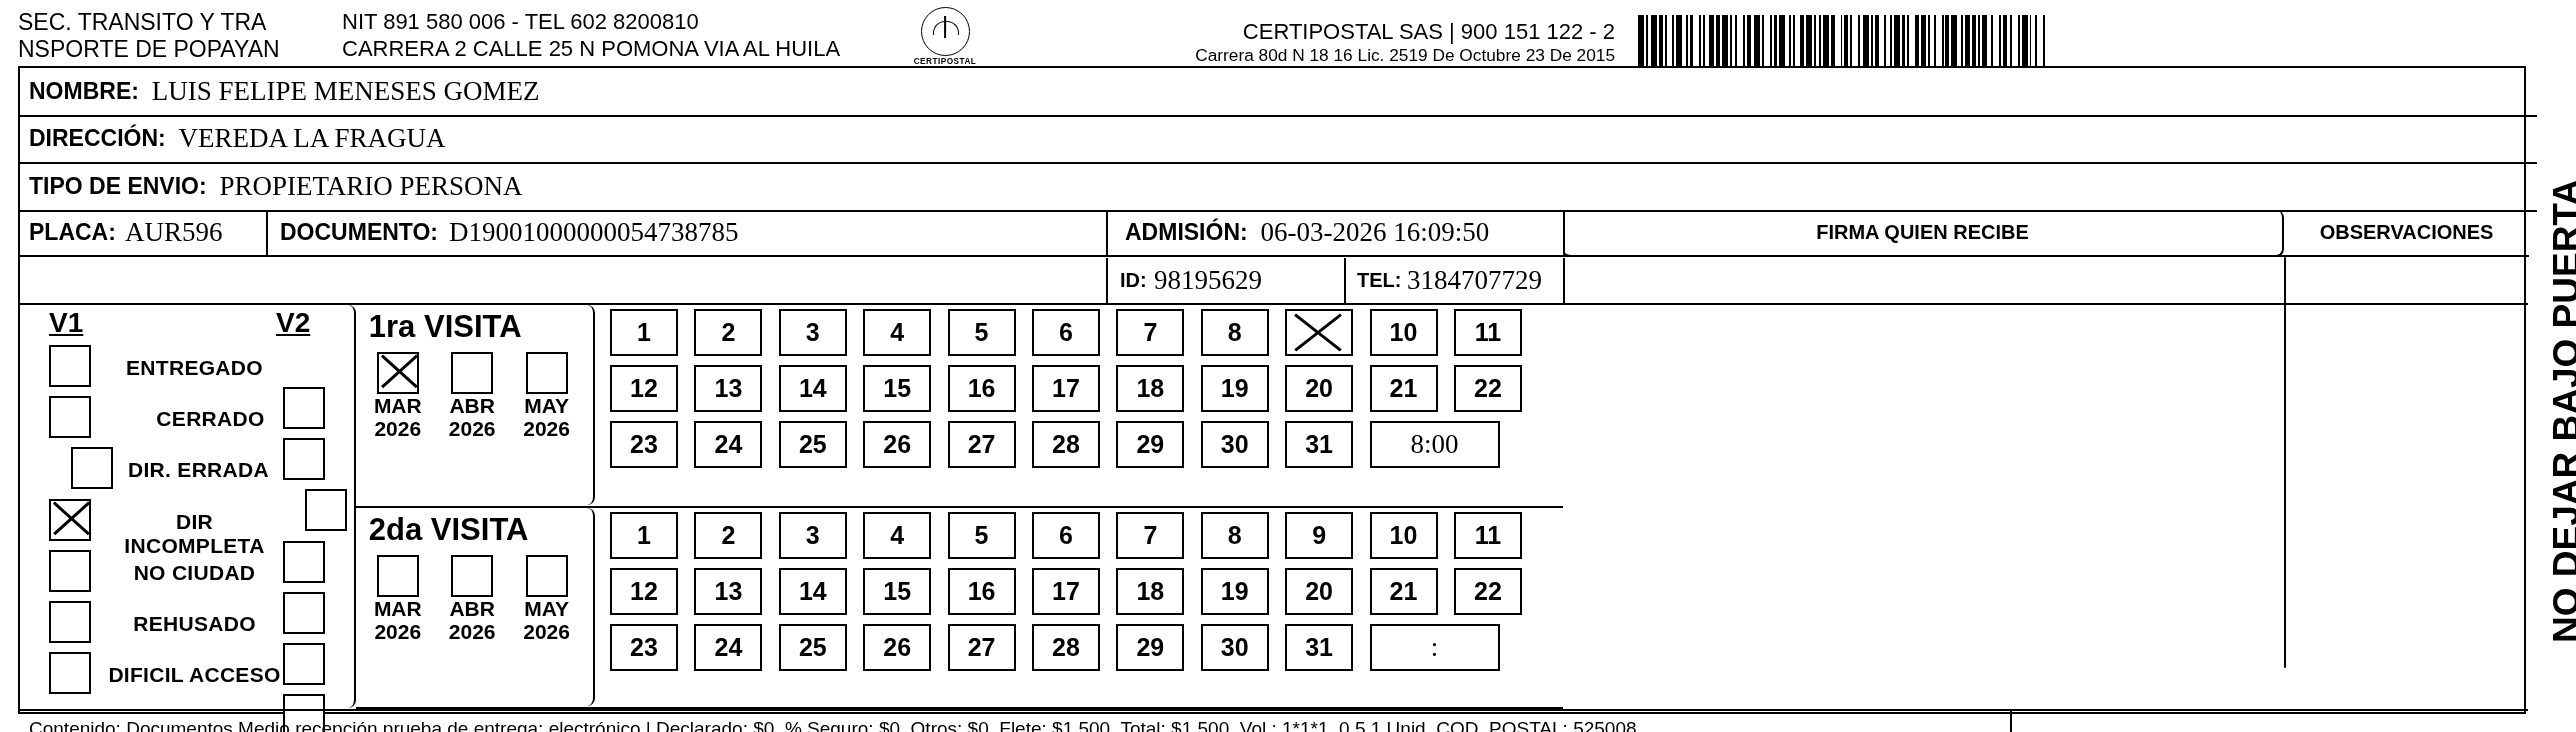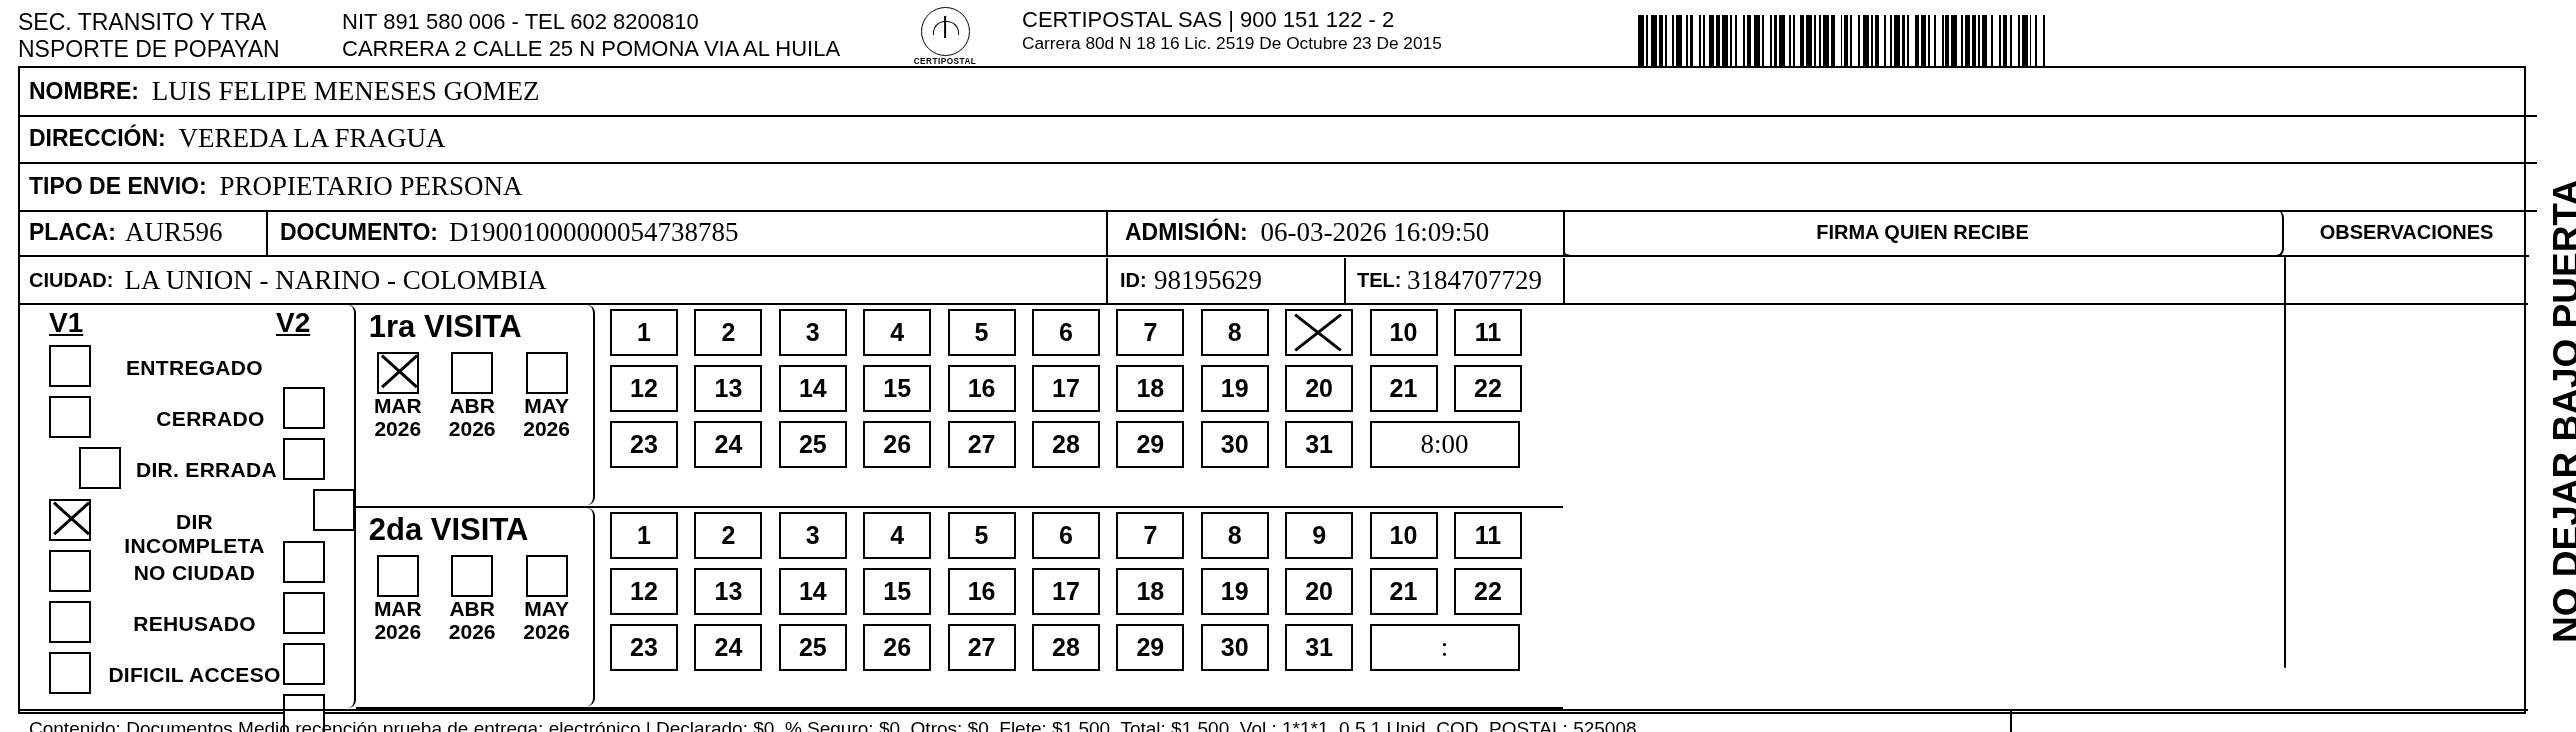--- a/index.html
+++ b/index.html
@@ -50,21 +50,21 @@
   .cbox{width:42px;height:42px;border:2.7px solid #000;box-sizing:border-box;position:relative;background:#fff;}
   .cbox.x:before,.cbox.x:after{content:"";position:absolute;left:-2.7px;top:15.5px;width:47px;height:2.7px;background:#000;}
   .cbox.x:before{transform:rotate(42deg);}
   .cbox.x:after{transform:rotate(-42deg);}
 
   
   .day{width:68px;height:47px;border:2.7px solid #000;box-sizing:border-box;display:flex;align-items:center;justify-content:center;font-size:25px;font-weight:bold;position:relative;background:#fff;}
   .day.marked:before,.day.marked:after{content:"";position:absolute;left:1.8px;top:20px;width:58px;height:2.7px;background:#000;}
   .day.marked:before{transform:rotate(38deg);}
   .day.marked:after{transform:rotate(-38deg);}
-  .timecell{width:150px;height:47px;border:2.7px solid #000;box-sizing:border-box;display:flex;align-items:center;justify-content:center;font-family:"Liberation Serif",serif;font-size:27px;}
+  .timecell{width:130px;height:47px;border:2.7px solid #000;box-sizing:border-box;display:flex;align-items:center;justify-content:center;font-family:"Liberation Serif",serif;font-size:27px;}
 
   .visit-title{font-size:31px;font-weight:bold;}
   .mon{font-size:21px;font-weight:bold;text-align:center;line-height:23px;}
 
   .vhdr{font-size:28px;font-weight:bold;text-decoration:underline;text-align:right;}
   .optlbl{font-size:21px;font-weight:bold;letter-spacing:0.3px;}
 
   
   #vert{position:absolute;right:3.7px;top:66px;width:68px;height:584px;}
   .vtxt{position:absolute;transform:rotate(-90deg);transform-origin:left top;white-space:nowrap;font-weight:bold;}
@@ -85,21 +85,21 @@
     <div class="abs h-col2" style="left:324px;top:1.8px;width:557px;">
       <div>NIT 891 580 006 - TEL 602 8200810</div>
       <div>CARRERA 2 CALLE 25 N POMONA VIA AL HUILA</div>
     </div>
     <div class="abs" style="left:872px;top:0;width:110px;">
       <div style="display:flex;flex-direction:column;align-items:center;">
         <div class="logo"></div>
         <div class="logotxt">CERTIPOSTAL</div>
       </div>
     </div>
-    <div class="abs" style="left:1004px;top:0;width:593px;">
+    <div class="abs" style="left:1004px;top:12px;width:593px;text-align:right;">
       <div class="h-col3a">CERTIPOSTAL SAS | 900 151 122 - 2</div>
       <div class="h-col3b">Carrera 80d N 18 16  Lic. 2519 De Octubre 23 De 2015</div>
     </div>
     <div class="abs" id="barcode">
         <span style="width:5.8px;background:#000"></span>
         <span style="width:1.9px;background:transparent"></span>
         <span style="width:1.9px;background:#000"></span>
         <span style="width:3.8px;background:transparent"></span>
         <span style="width:5.8px;background:#000"></span>
         <span style="width:1.9px;background:transparent"></span>
@@ -257,24 +257,20 @@
       </div>
       <div class="abs bdl" style="left:1086px;top:0;height:45px;"></div>
       <div class="abs ctr" style="left:1105px;top:0;height:45px;">
         <span class="rowlbl">ADMISIÓN:</span>
         <span class="val-hand" style="margin-left:12.8px;">06-03-2026 16:09:50</span>
       </div>
       <div class="abs bdl" style="left:1543px;top:0;height:45px;"></div>
     </div>
 
     <div class="abs" style="left:0;top:190px;width:2508px;height:47px;border-bottom:2.7px solid #000;">
-      <div class="abs ctr" style="left:9px;top:0;height:45px;">
-        <span class="rowlbl" style="font-size:20px;">CIUDAD:</span>
-        <span class="val-hand" style="margin-left:11px;">LA UNION - NARINO - COLOMBIA</span>
-      </div>
       <div class="abs bdl" style="left:1086px;top:0;height:45px;"></div>
       <div class="abs ctr" style="left:1100px;top:0;height:45px;">
         <span class="rowlbl" style="font-size:20px;">ID:</span>
         <span class="val-hand" style="margin-left:7.3px;">98195629</span>
       </div>
       <div class="abs bdl" style="left:1324px;top:0;height:45px;"></div>
       <div class="abs ctr" style="left:1337px;top:0;height:45px;">
         <span class="rowlbl" style="font-size:20px;">TEL:</span>
         <span class="val-hand" style="margin-left:5.5px;">3184707729</span>
       </div>
@@ -301,21 +297,21 @@
           <div class="abs" style="left:0;top:40px;width:336px;height:47px;">
             <div class="abs cbox" style="left:29px;top:0;"></div>
             <div class="abs optlbl" style="left:88px;top:11px;width:173px;text-align:center;">ENTREGADO</div>
             <div class="abs cbox" style="left:263px;top:0;"></div>
           </div>
           <div class="abs" style="left:0;top:91px;width:336px;height:47px;">
             <div class="abs cbox" style="left:29px;top:0;"></div>
             <div class="abs optlbl" style="left:104px;top:11px;width:173px;text-align:center;">CERRADO</div>
             <div class="abs cbox" style="left:263px;top:0;"></div>
           </div>
-          <div class="abs" style="left:12px;top:142px;width:276px;height:47px;padding-left:18px;">
+          <div class="abs" style="left:4px;top:142px;width:276px;height:47px;padding-left:18px;">
             <div class="abs cbox" style="left:29px;top:0;"></div>
             <div class="abs optlbl" style="left:88px;top:11px;width:173px;text-align:center;">DIR. ERRADA</div>
             <div class="abs cbox" style="left:263px;top:0;"></div>
           </div>
           <div class="abs" style="left:0;top:194px;width:336px;height:47px;">
             <div class="abs cbox x" style="left:29px;top:0;"></div>
             <div class="abs optlbl" style="left:88px;top:11px;width:173px;text-align:center;">DIR INCOMPLETA</div>
             <div class="abs cbox" style="left:263px;top:0;"></div>
           </div>
           <div class="abs" style="left:0;top:245px;width:336px;height:47px;">

